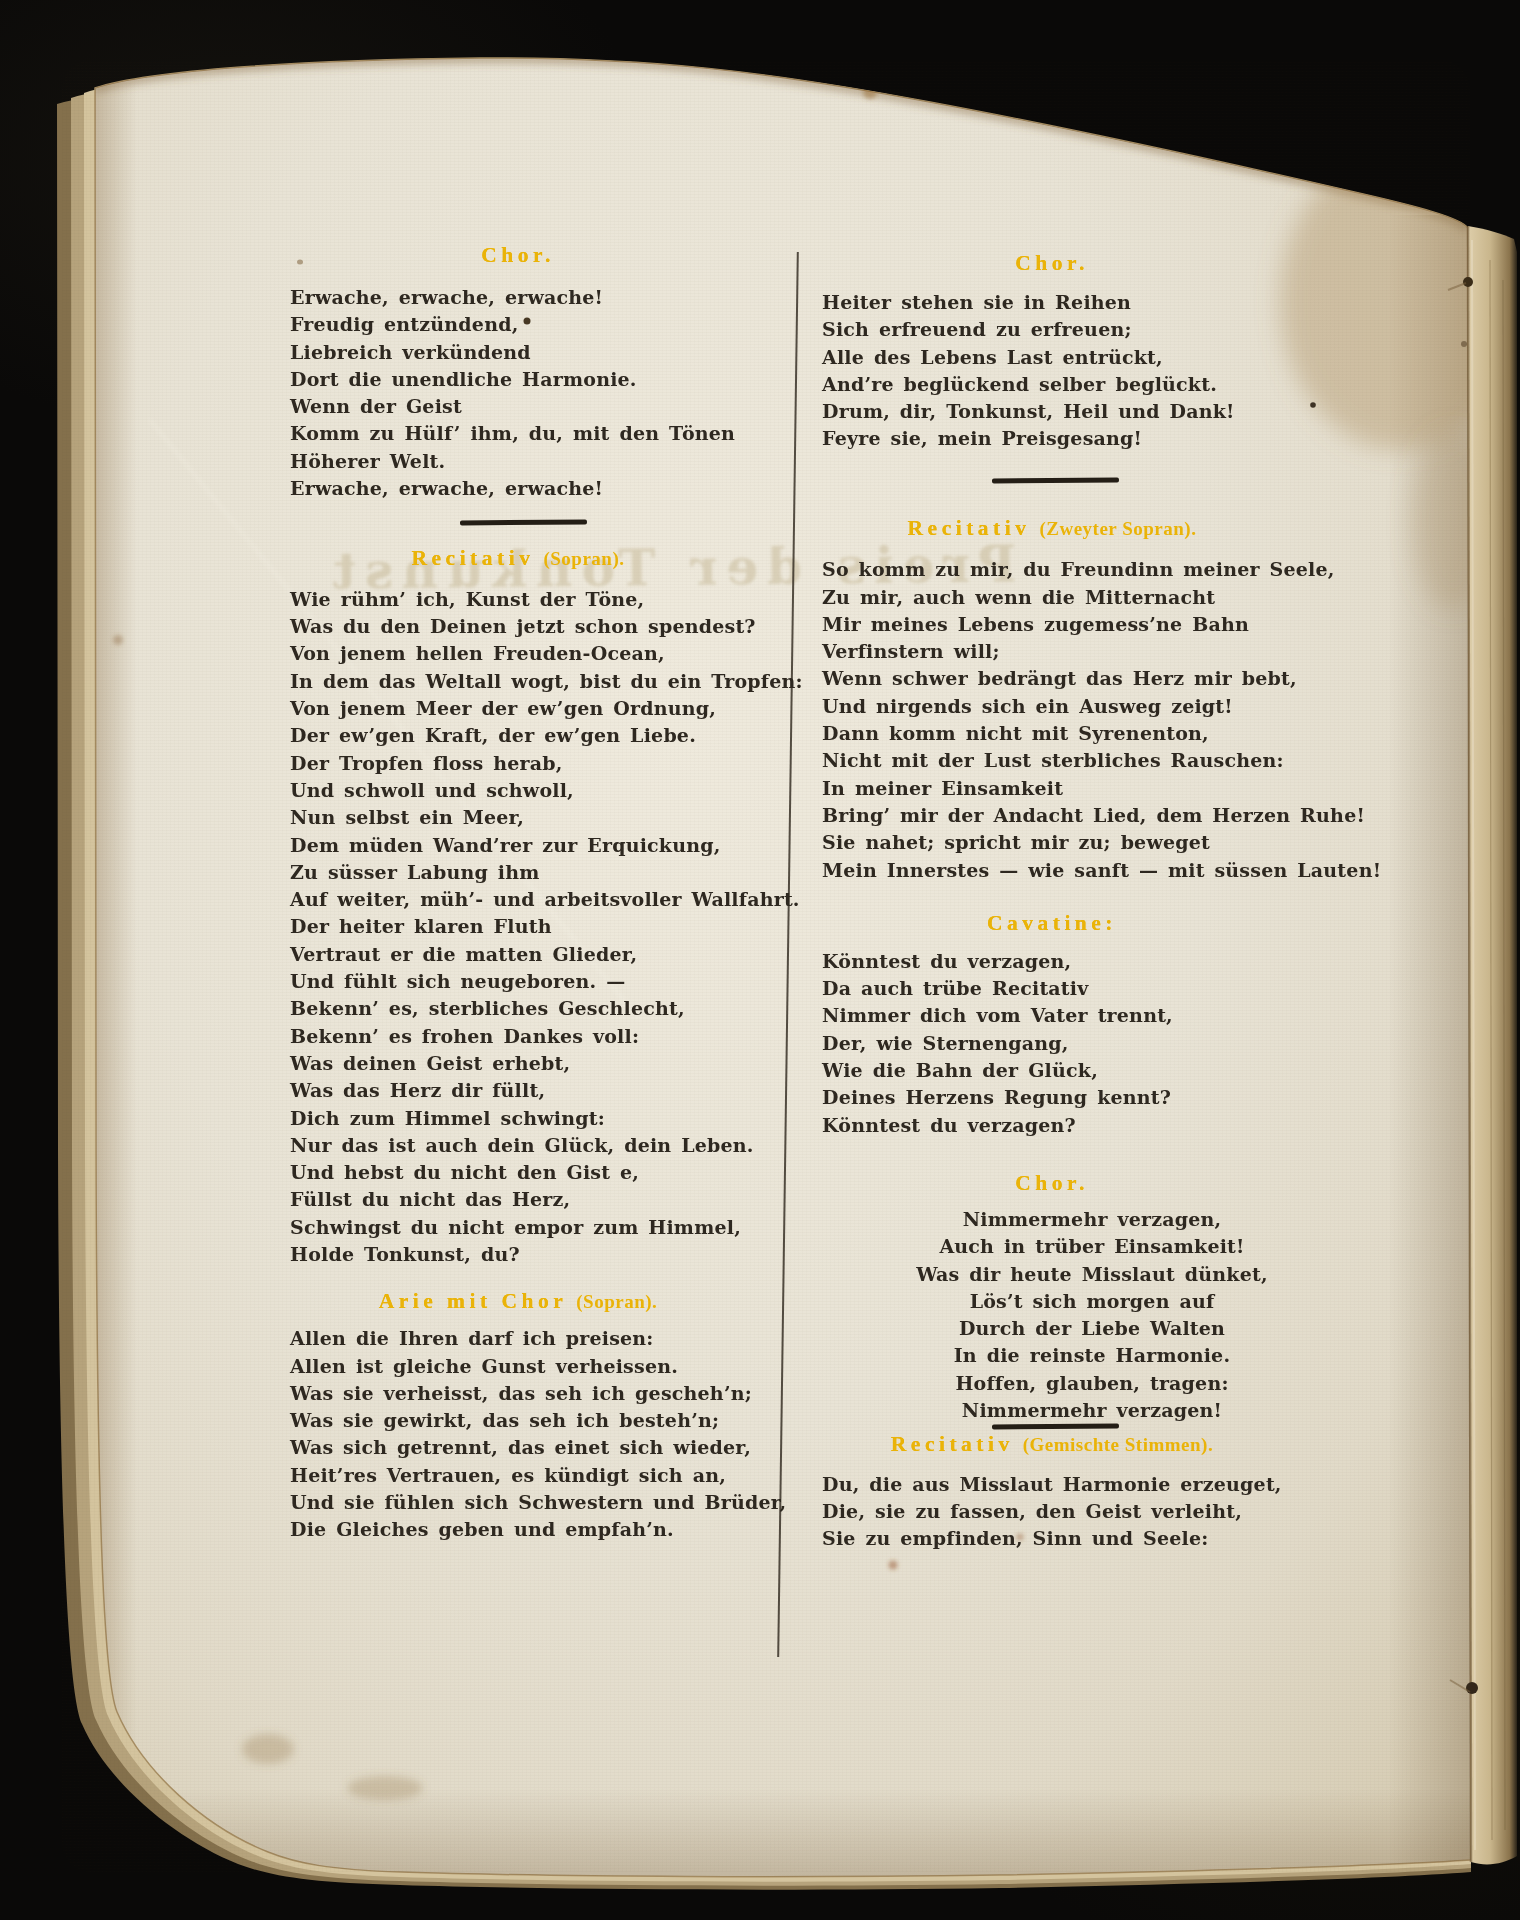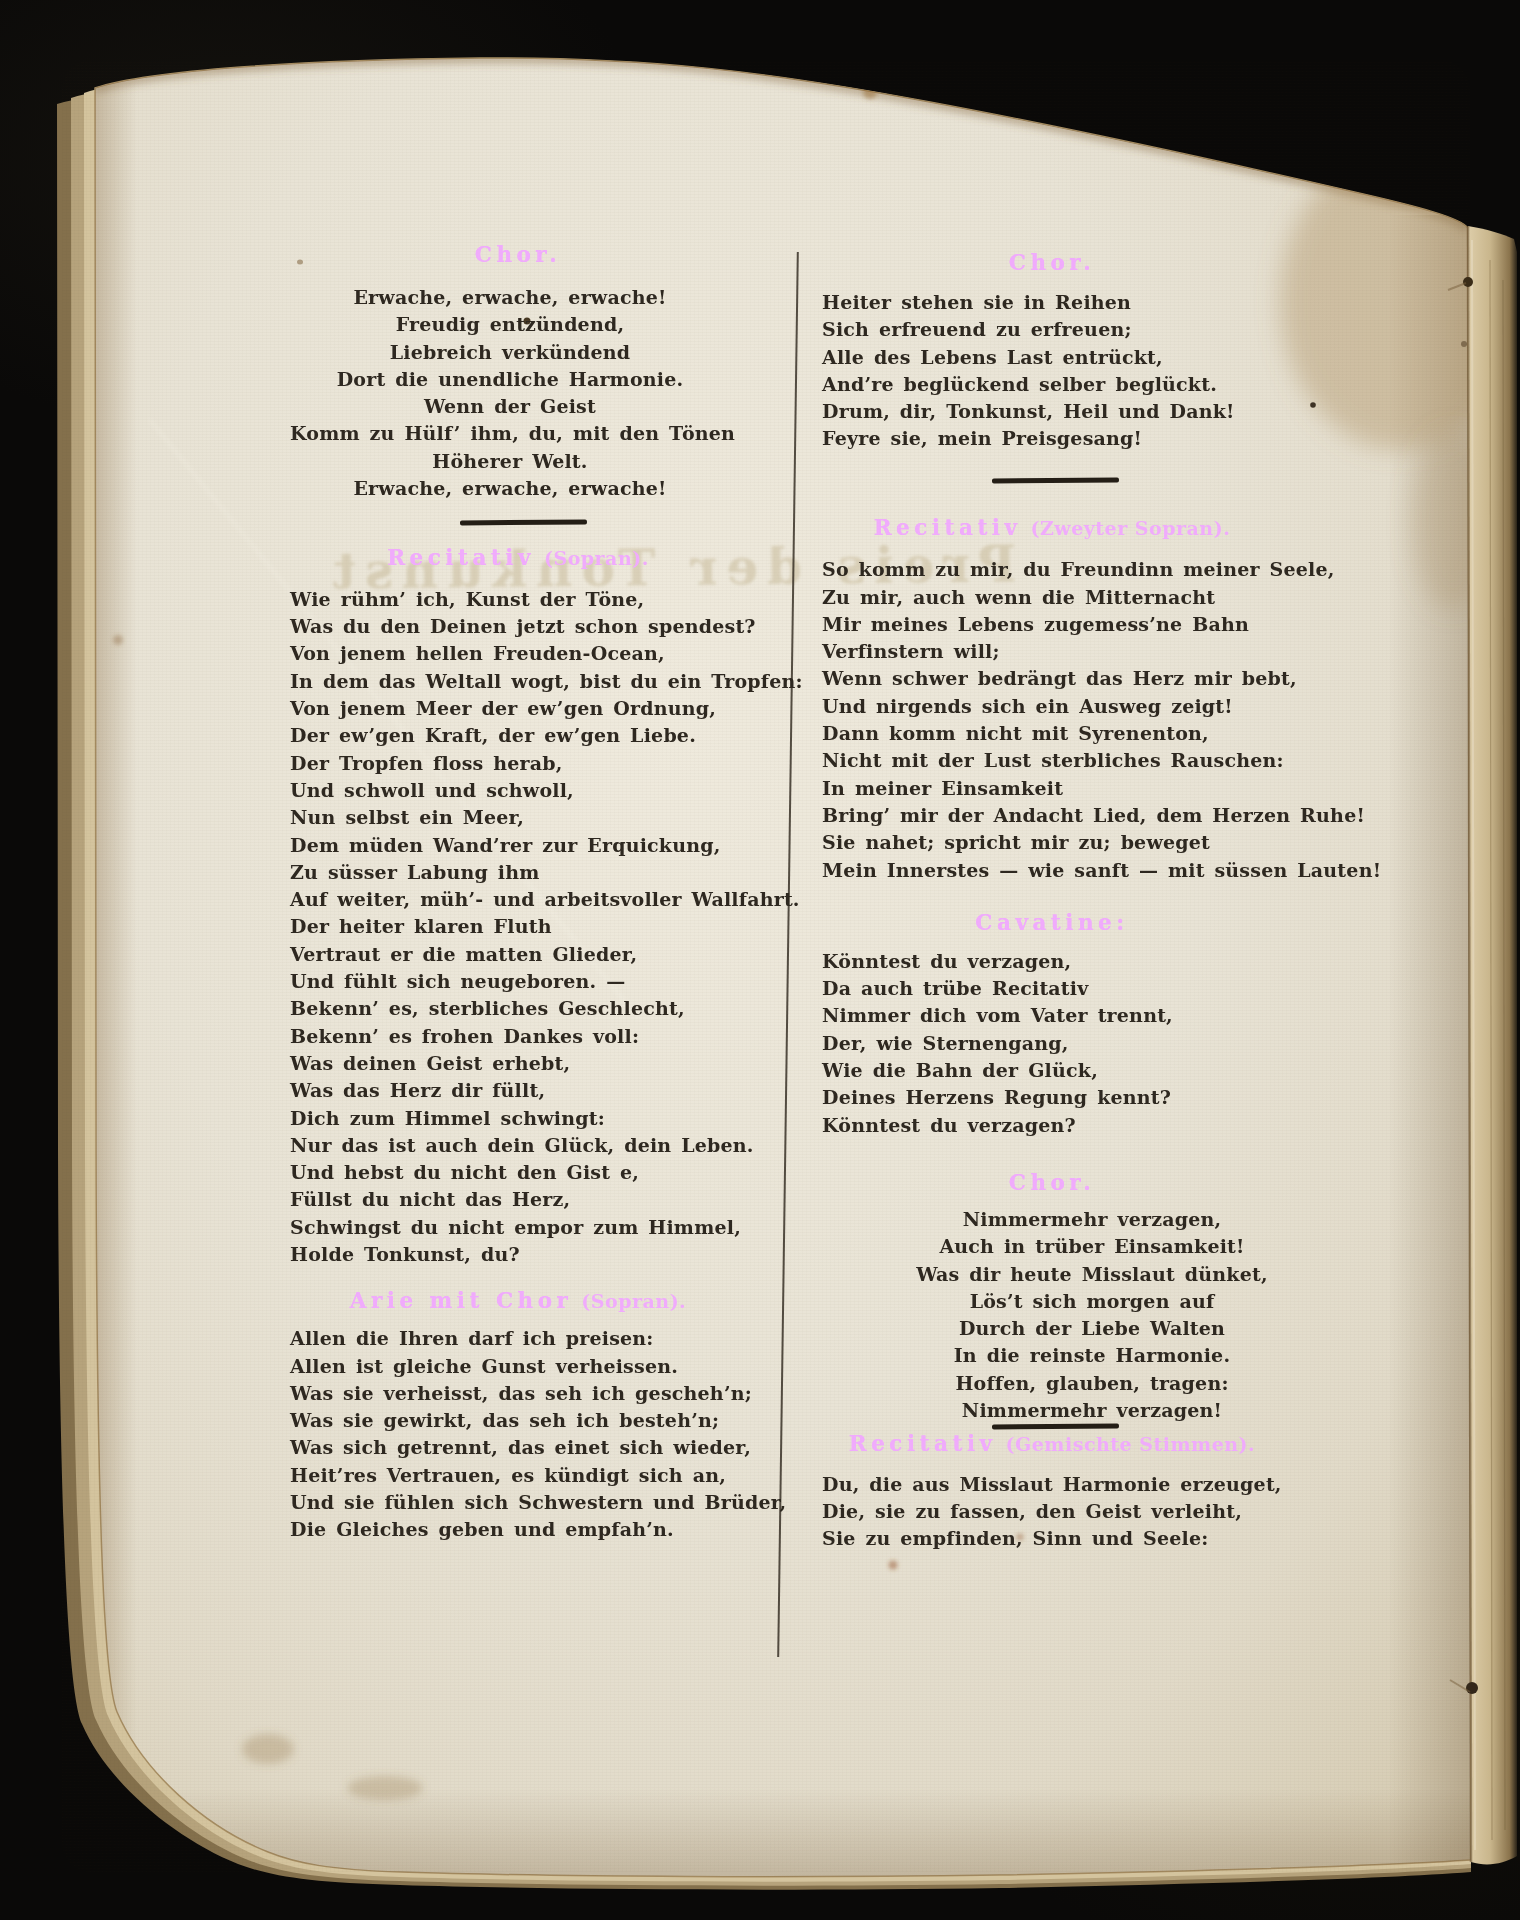--- a/index.html
+++ b/index.html
@@ -23,34 +23,34 @@
     position:absolute;left:240px;top:538px;width:860px;height:70px;
     text-align:center;font-size:50px;font-weight:700;letter-spacing:9px;
     color:rgba(198,184,150,.5);
     transform:scaleX(-1) rotate(.6deg);
     filter:blur(1.6px);white-space:nowrap;pointer-events:none;
   }
   .col{position:absolute;color:#2e2820;}
   .col-left{left:290px;top:240px;width:440px;}
   .col-right{left:822px;top:248px;width:540px;}
   .vl{white-space:nowrap;font-size:19px;line-height:27.3px;height:27.3px;font-weight:700;letter-spacing:.2px;word-spacing:3px;}
-  .hd{height:30px;line-height:30px;text-align:center;white-space:nowrap;color:#f0abfc;}
+  .hd{height:30px;line-height:30px;text-align:center;white-space:nowrap;color:#eab308;font-family:Liberation Serif, serif;}
   .col-left .hd{transform:translateX(8px);}
   .col-right .hd{transform:translateX(-40px);}
   .hd-main{font-size:21.5px;font-weight:700;letter-spacing:4.5px;text-shadow:0 0 .5px currentColor;}
   .hd-paren{font-size:19px;font-weight:700;letter-spacing:.5px;margin-left:9px;}
   .hd-paren:empty{display:none;}
   .rule{width:127px;height:4.5px;background:#241e16;margin-left:170px;border-radius:2px;transform:rotate(-.4deg);}
   .divider{
     position:absolute;left:787px;top:252px;width:2px;height:1405px;
     background:rgba(45,38,28,.8);transform:rotate(.8deg);transform-origin:center;
   }
   .mt8{margin-top:8px;text-align:center;}  .mt9{margin-top:9px;}  .mt10{margin-top:10px;}
   .mt11{margin-top:11px;}.mt12{margin-top:12px;}.mt13{margin-top:13px;}
-  .mt14{margin-top:14px;text-align:center;}.mt24{margin-top:24px;}.mt25{margin-top:25px;}
+  .mt14{margin-top:14px;}.mt24{margin-top:24px;}.mt25{margin-top:25px;}
   .mt26{margin-top:18px;}.mt27{}.mt29{margin-top:29px;}
   .mt31{margin-top:31px;}
 </style>
 </head>
 <body>
 
 <svg class="scene" width="1520" height="1920" viewBox="0 0 1520 1920">
   <defs>
     <radialGradient id="paperGrad" cx="42%" cy="36%" r="80%">
       <stop offset="0%" stop-color="#efeadd"></stop>

